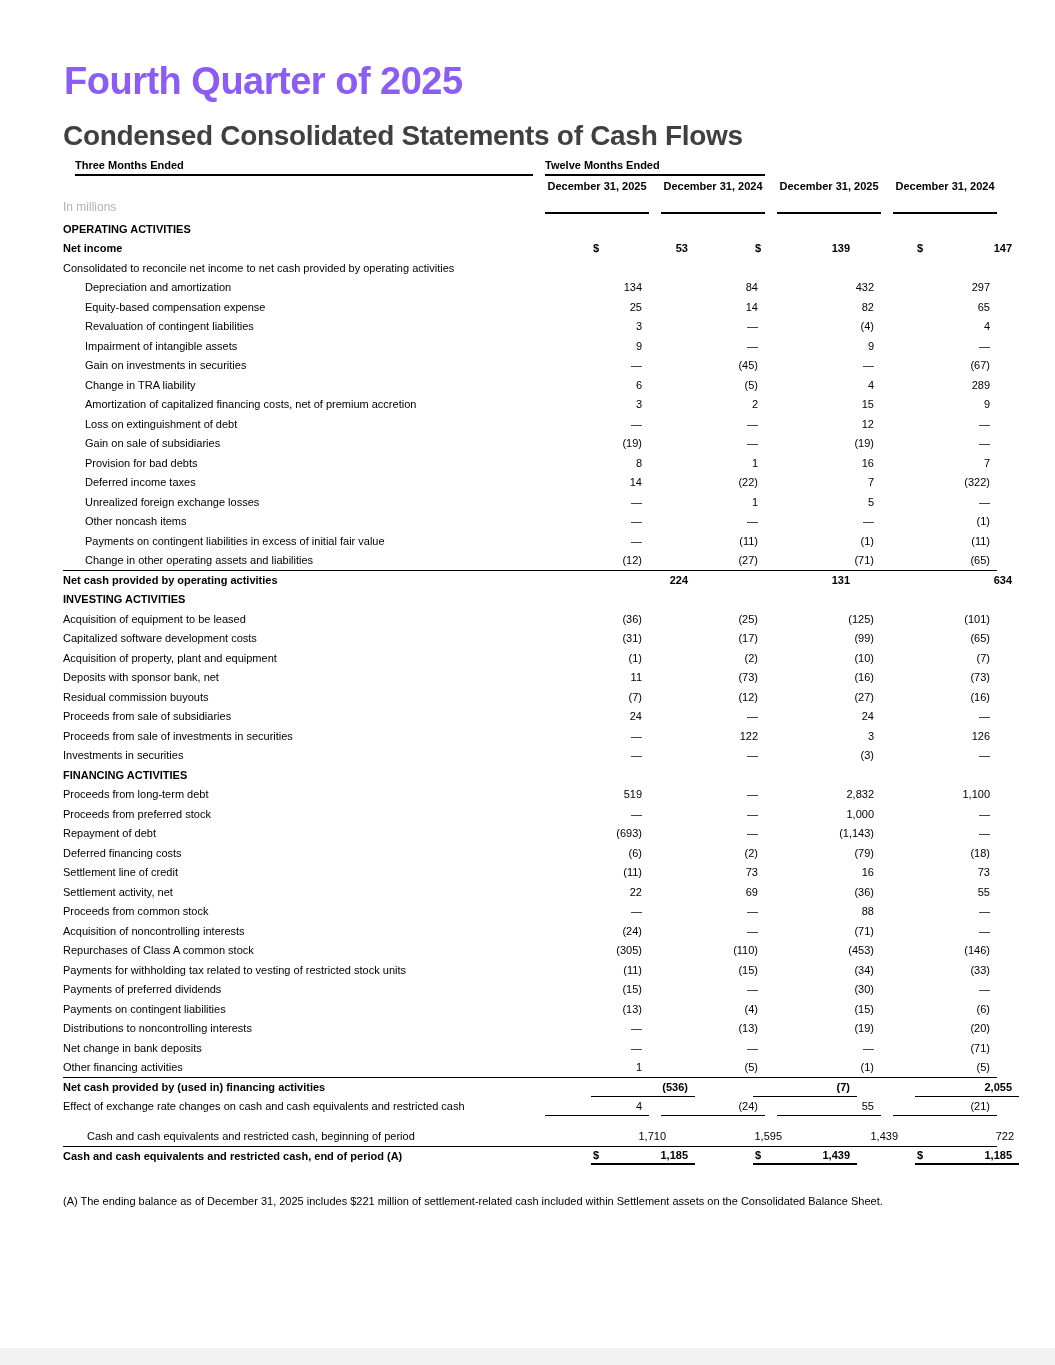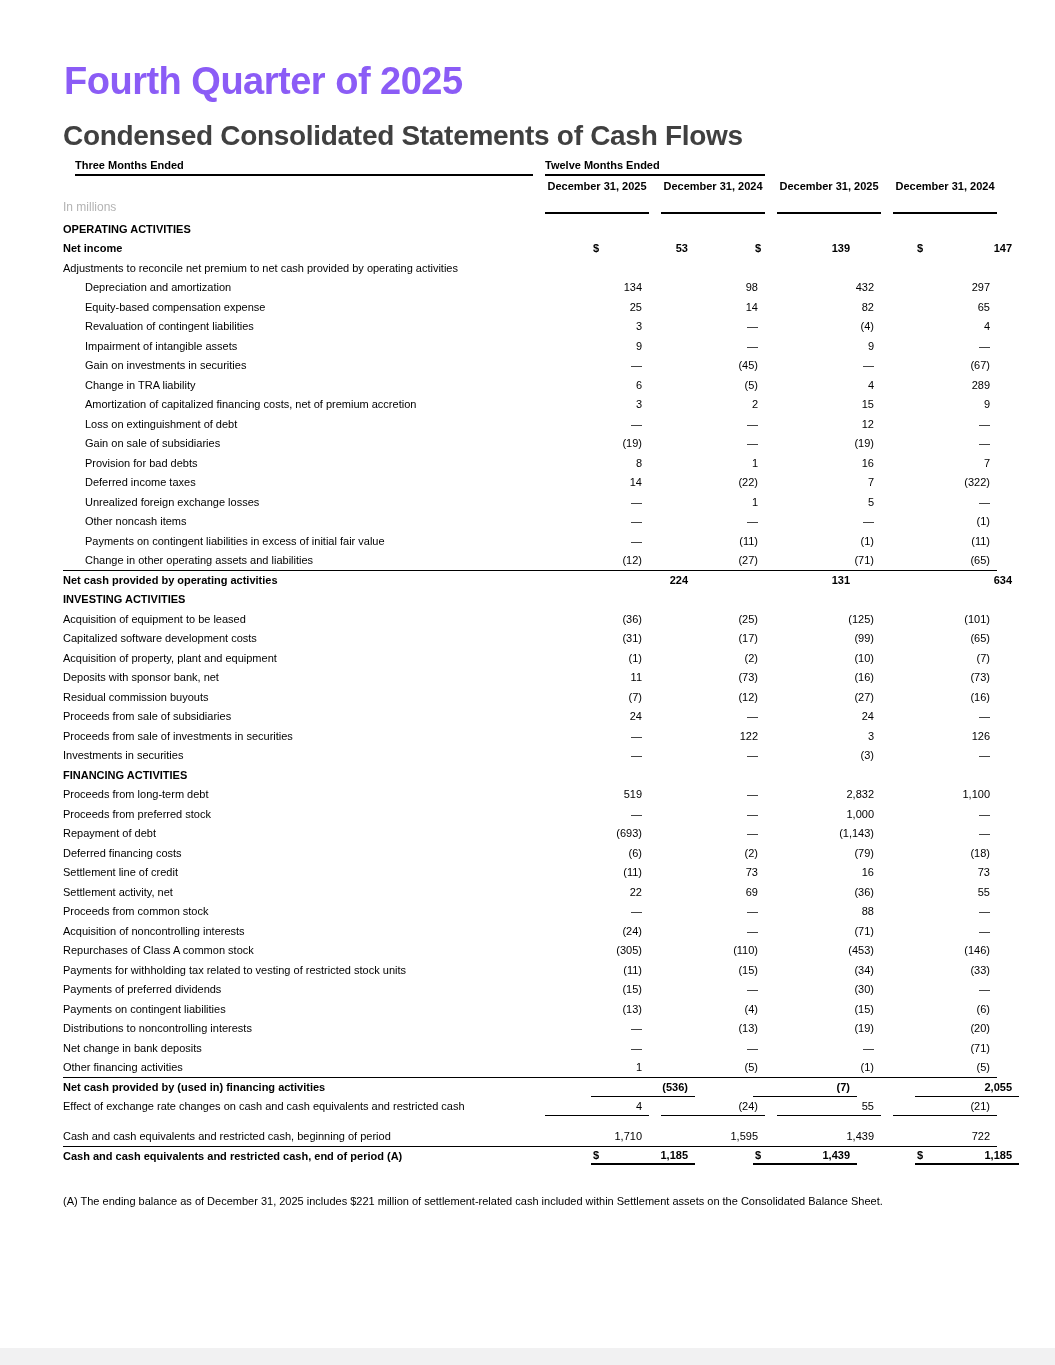--- a/index.html
+++ b/index.html
@@ -56,21 +56,21 @@
   .cellwrap {
     margin-left:12px; height:100%;
     display:flex; justify-content:flex-end; align-items:center;
     padding-right:7px;
   }
   .cellwrap.with-dollar { justify-content:space-between; }
   .dollar { padding-left:2px; }
   .row.rule-above { border-top:1.5px solid #000; }
   .row.rule-below .cellwrap { border-bottom:1.5px solid #000; }
   .row.double-below .cellwrap { border-bottom:2.5px solid #000; }
-  .row.gap-above { margin-top:10px; }
+  .row.gap-above { margin-top:10px;margin-left:24px; }
 
   .footnote { margin-top:30px; font-size:11px; color:#000; }
 
   
   .footer {
     position:absolute; left:0; bottom:0; width:1055px; height:77px;
     background:#f1f1f2;
     display:flex; align-items:center; justify-content:space-between;
     padding:0 60px 0 47px;
   }
@@ -133,21 +133,21 @@
             </div>
           </div>
           <div class="cell">
             <div class="cellwrap with-dollar">
               <span class="dollar">$</span>
               <span class="num">295</span>
             </div>
           </div>
         </div>
         <div class="row">
-          <div class="lab">Adjustments to reconcile net premium to net cash provided by operating activities</div>
+          <div class="lab">Consolidated to reconcile net income to net cash provided by operating activities</div>
           <div class="cell">
             <div class="cellwrap"></div>
           </div>
           <div class="cell">
             <div class="cellwrap"></div>
           </div>
           <div class="cell">
             <div class="cellwrap"></div>
           </div>
           <div class="cell">
@@ -156,21 +156,21 @@
         </div>
         <div class="row indent">
           <div class="lab">Depreciation and amortization</div>
           <div class="cell">
             <div class="cellwrap">
               <span class="num">134</span>
             </div>
           </div>
           <div class="cell">
             <div class="cellwrap">
-              <span class="num">98</span>
+              <span class="num">84</span>
             </div>
           </div>
           <div class="cell">
             <div class="cellwrap">
               <span class="num">432</span>
             </div>
           </div>
           <div class="cell">
             <div class="cellwrap">
               <span class="num">297</span>

